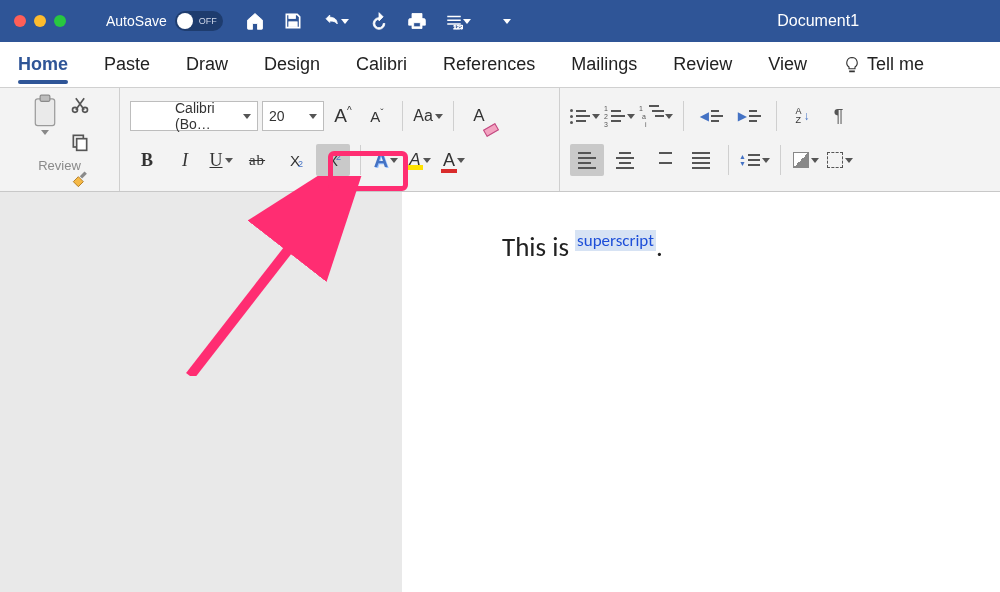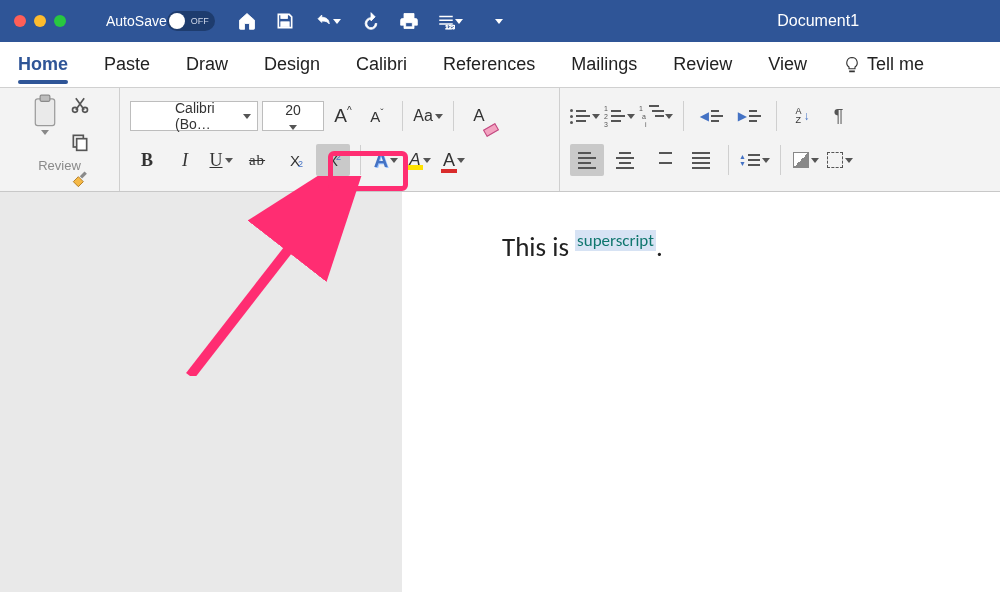--- a/index.html
+++ b/index.html
@@ -10,21 +10,21 @@
     background: #2F5597;
     display: flex;
     align-items: center;
     color: #fff;
     font-size: 14px;
     position: relative;
   }
   .traffic-lights { display:flex; gap:8px; margin-left:14px;}
   .traffic-lights .dot { width:12px; height:12px; border-radius:50%; }
   .dot.red{background:#ff5f57;} .dot.yellow{background:#febc2e;} .dot.green{background:#28c840;}
-  .autosave { display:flex; align-items:center; margin-left:40px; gap:0; font-size:14px;}
+  .autosave { display:flex; align-items:center; margin-left:40px; gap:8px; font-size:14px;}
   .switch {
     width:48px; height:20px; border-radius:10px; background:#1e3c6e;
     display:flex; align-items:center; padding:2px; position:relative;
     font-size:9px; color:#d0d8ea; justify-content:flex-end; padding-right:6px;
   }
   .switch .knob{position:absolute; left:2px; width:16px;height:16px;border-radius:50%;background:#fff;}
   .title-icons{display:flex; align-items:center; gap:18px; margin-left:22px;}
   .ticon{display:flex; align-items:center; justify-content:center; width:20px; height:20px;}
   .ticon svg{fill:#fff; stroke:#fff;}
   .doc-title{position:absolute; left:50%; transform:translateX(-50%); width:auto; left:auto; right:90px; font-size:16px;}
@@ -53,38 +53,38 @@
   .pastebtn .ic{width:30px;height:34px;}
   .sideico{display:flex; flex-direction:column; gap:14px; align-items:center; margin-left:4px;}
   .sideico svg{width:20px;height:20px;}
   .paste-label{font-size:13px; color:#8a8a8a; text-align:center; margin-top:4px;}
   .fontgroup{min-width:440px;}
   .selectish{
     border:1px solid #bdbdbd; background:#fff; height:30px; display:flex; align-items:center;
     padding:0 6px; font-size:14px; color:#333;
   }
   .fontname{width:128px; justify-content:space-between;padding-left:44px;}
-  .fontsize{width:62px; justify-content:space-between;flex-direction:column;}
+  .fontsize{width:62px; justify-content:space-between;}
   .ribbtn{
     min-width:30px; height:32px; display:flex; align-items:center; justify-content:center;
     border-radius:2px; position:relative; color:#333;
   }
   .ribbtn.square{width:34px;}
   .ribbtn.active{background:#c9c9c9;}
   .ribbtn .mchev{font-size:9px; color:#555; margin-left:2px;}
   .sepv{width:1px; height:30px; background:#cfcfcf; margin:0 6px;}
   
   .paragroup{min-width:280px;}
   
   .workspace{display:flex; height:calc(592px - 42px - 46px - 104px);}
   .gutter{width:402px; background:#e9e9e9;}
   .page{flex:1; background:#fff; padding:38px 40px 0 100px; position:relative;}
   .doc-text{font-family:Calibri, Arial, sans-serif; font-size:27px; color:#222;}
   .supersel{
-    font-size:17px; vertical-align:super; background:#d7e3f4; color:#0f766e;
+    font-size:17px; vertical-align:super; background:#d7e3f4; color:#1d4ed8;
     padding:0 2px;
   }
   
   .arrow-annot{
     position:absolute; left:180px; top:176px; width:200px; height:200px;
     pointer-events:none; z-index:50;
   }
   .hiframe{position:absolute; left:328px; top:151px; width:80px; height:40px; border:5px solid #ff2d72; border-radius:6px; pointer-events:none; z-index:60;}
   
   .caret-down{display:inline-block; width:0;height:0;border-left:4px solid transparent;border-right:4px solid transparent;border-top:5px solid currentColor;}

